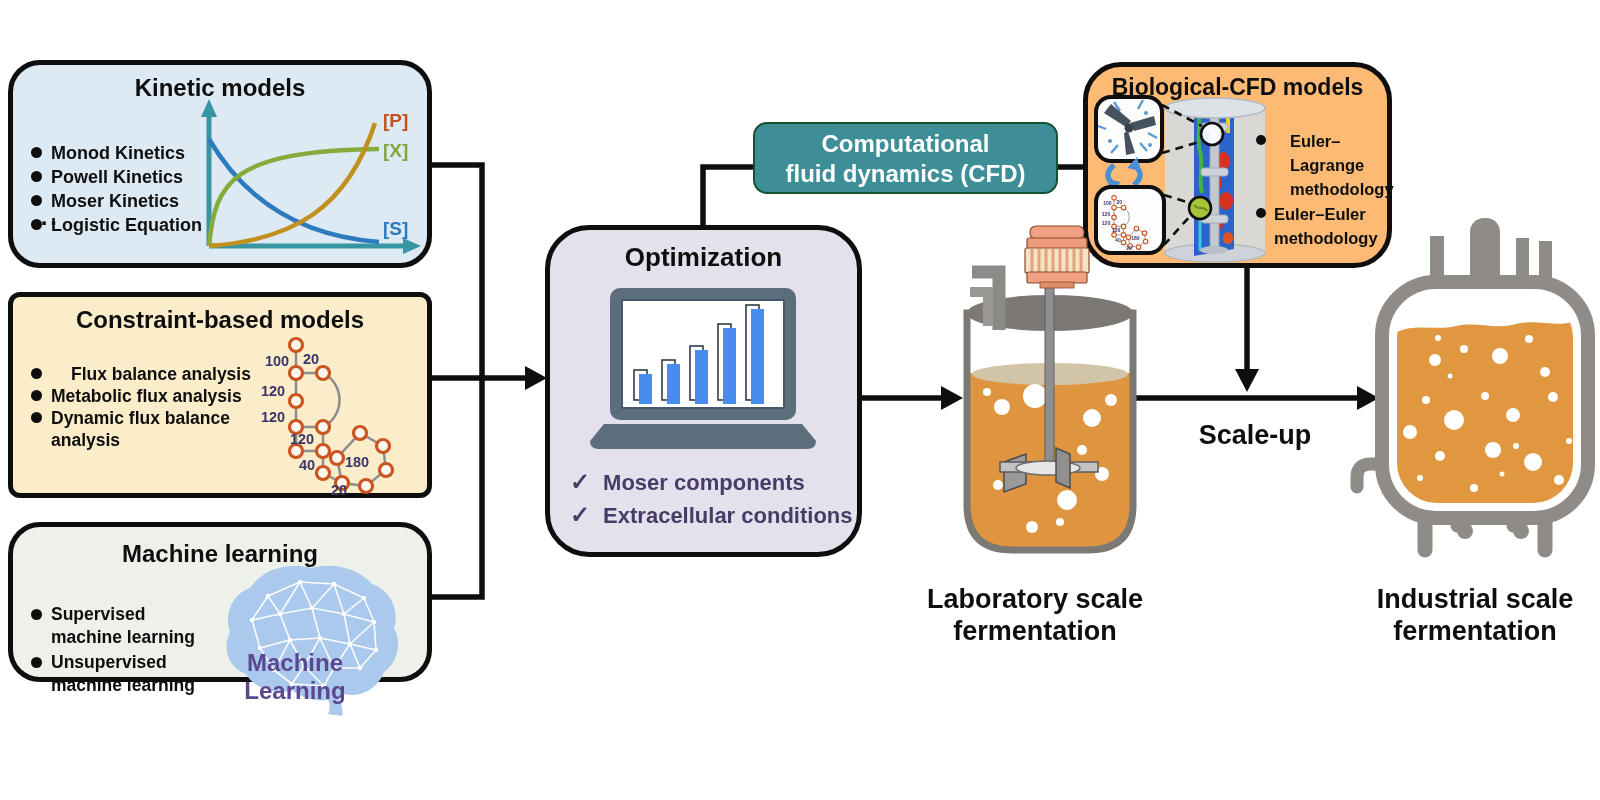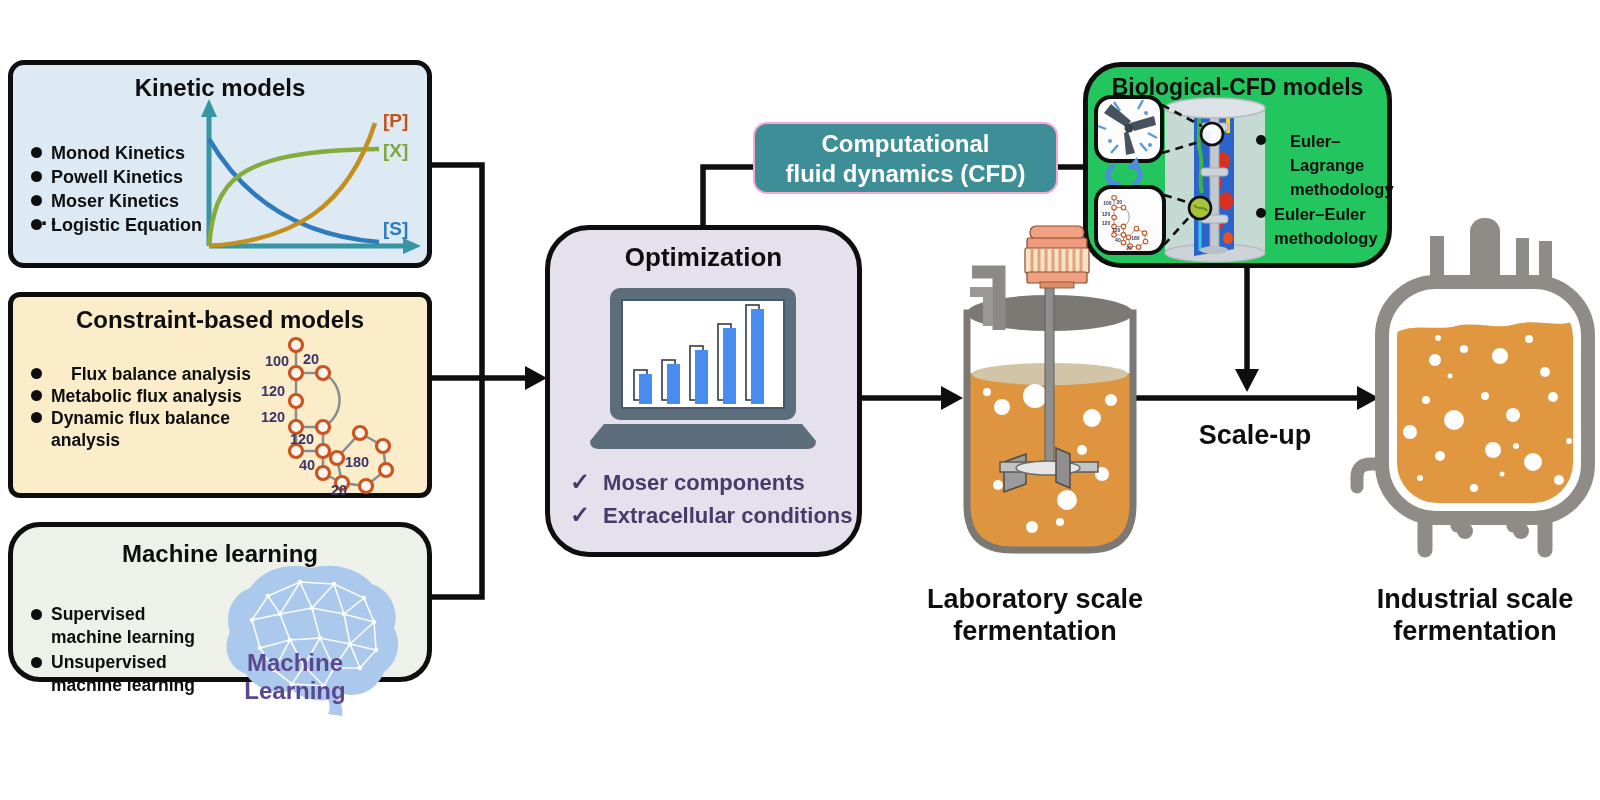--- a/index.html
+++ b/index.html
@@ -35,21 +35,21 @@
     <g>
       <path d="M1135,398 H1359" stroke="#0e0e0e" stroke-width="5.5"></path>
       <polygon points="1357,386 1379,398 1357,410" fill="#0e0e0e"></polygon>
     </g>
     <g>
       <path d="M1247,268 V371" stroke="#0e0e0e" stroke-width="5.5"></path>
       <polygon points="1235,369 1259,369 1247,392" fill="#0e0e0e"></polygon>
     </g>
   </svg>
 
-  <section class="panel" style="left:8px;top:60px;width:424px;height:208px;border-radius:16px;background:#dde9f3;">
+  <section class="panel" style="left:8px;top:60px;width:424px;height:208px;border-radius:32px;background:#dde9f3;">
     <h2 class="title" style="top:9px;font-size:24px;">Kinetic models</h2>
     <div class="blist" style="left:18px;top:52px;">
       <div class="bli" style="font-size:18px;line-height:24px;margin-top:24px;">
         <span class="dot"></span>
         <span class="nowrap">Monod Kinetics</span>
         </div>
       <div class="bli" style="font-size:18px;line-height:24px;">
         <span class="dot"></span>
         <span class="nowrap">Powell Kinetics</span>
         </div>
@@ -194,26 +194,26 @@
     <div class="check-row" style="left:20px;top:240px;font-size:22px;line-height:26px;">
       <span class="check-glyph">✓</span>
       <span>Moser components</span>
     </div>
     <div class="check-row" style="left:20px;top:273px;font-size:22px;line-height:26px;">
       <span class="check-glyph">✓</span>
       <span>Extracellular conditions</span>
     </div>
   </section>
 
-  <div style="position:absolute;left:753px;top:122px;width:305px;height:72px;border-radius:14px;background:#3e8e98;border:2px solid #f9a8d4;box-sizing:border-box;text-align:center;color:#ffffff;font-weight:bold;font-size:24px;line-height:30px;padding-top:5px;">
+  <div style="position:absolute;left:753px;top:122px;width:305px;height:72px;border-radius:14px;background:#3e8e98;border:2px solid #14532d;box-sizing:border-box;text-align:center;color:#ffffff;font-weight:bold;font-size:24px;line-height:30px;padding-top:5px;">
     <div>Computational</div>
     <div>fluid dynamics (CFD)</div>
   </div>
 
-  <section class="panel" style="left:1083px;top:62px;width:309px;height:206px;border-radius:38px;background:#22c55e;">
+  <section class="panel" style="left:1083px;top:62px;width:309px;height:206px;border-radius:38px;background:#fdba74;">
     <h2 class="title" style="top:7px;font-size:23px;">Biological-CFD models</h2>
     <svg style="left:2px;top:26px;" width="180" height="172" viewBox="0 0 180 172">
 
       <g>
         <rect x="75" y="15" width="100" height="145" fill="#d6dbe0" opacity="0.9"></rect>
         <ellipse cx="125" cy="160" rx="50" ry="9" fill="#cdd3d8" stroke="#b2b9bf" stroke-width="1.5"></ellipse>
         <path d="M104,13 L144,7 L144,156 L104,163 Z" fill="#2a63cc"></path>
         <path d="M108,16 C112,30 106,44 110,58 C114,72 108,86 112,100" stroke="#3fb34a" stroke-width="4" fill="none"></path>
         <path d="M138,10 L138,40" stroke="#f2d327" stroke-width="4"></path>
         <path d="M116,14 L140,10" stroke="#4fc84f" stroke-width="5"></path>

